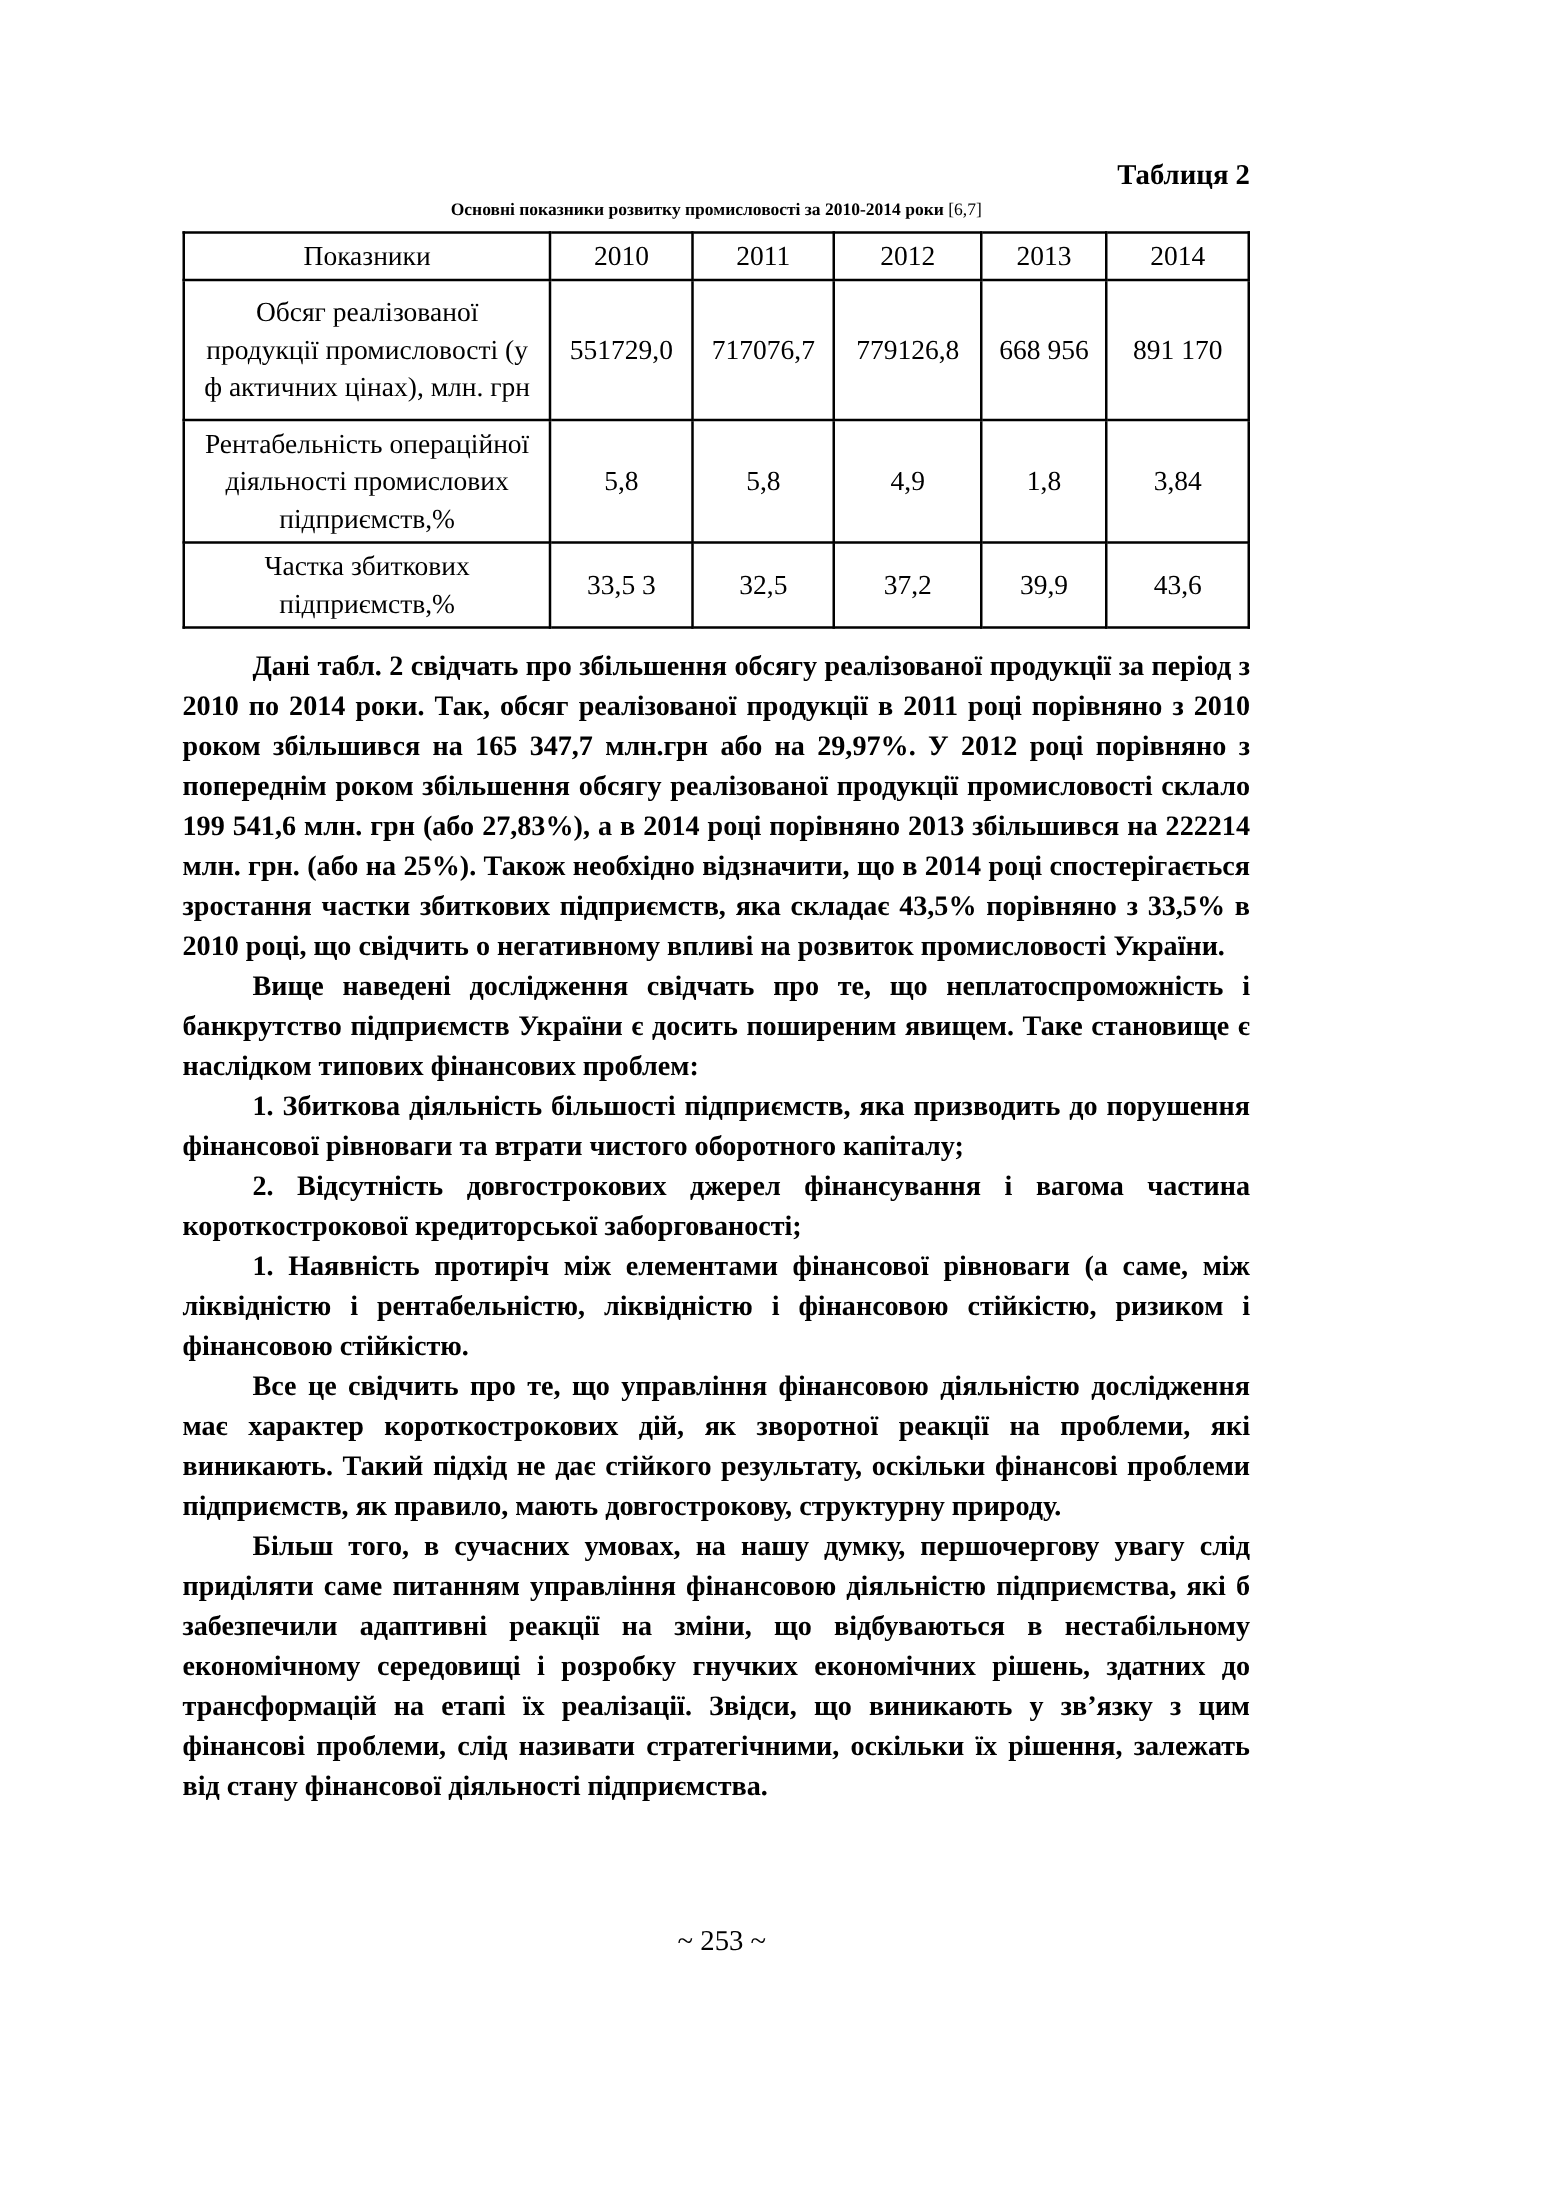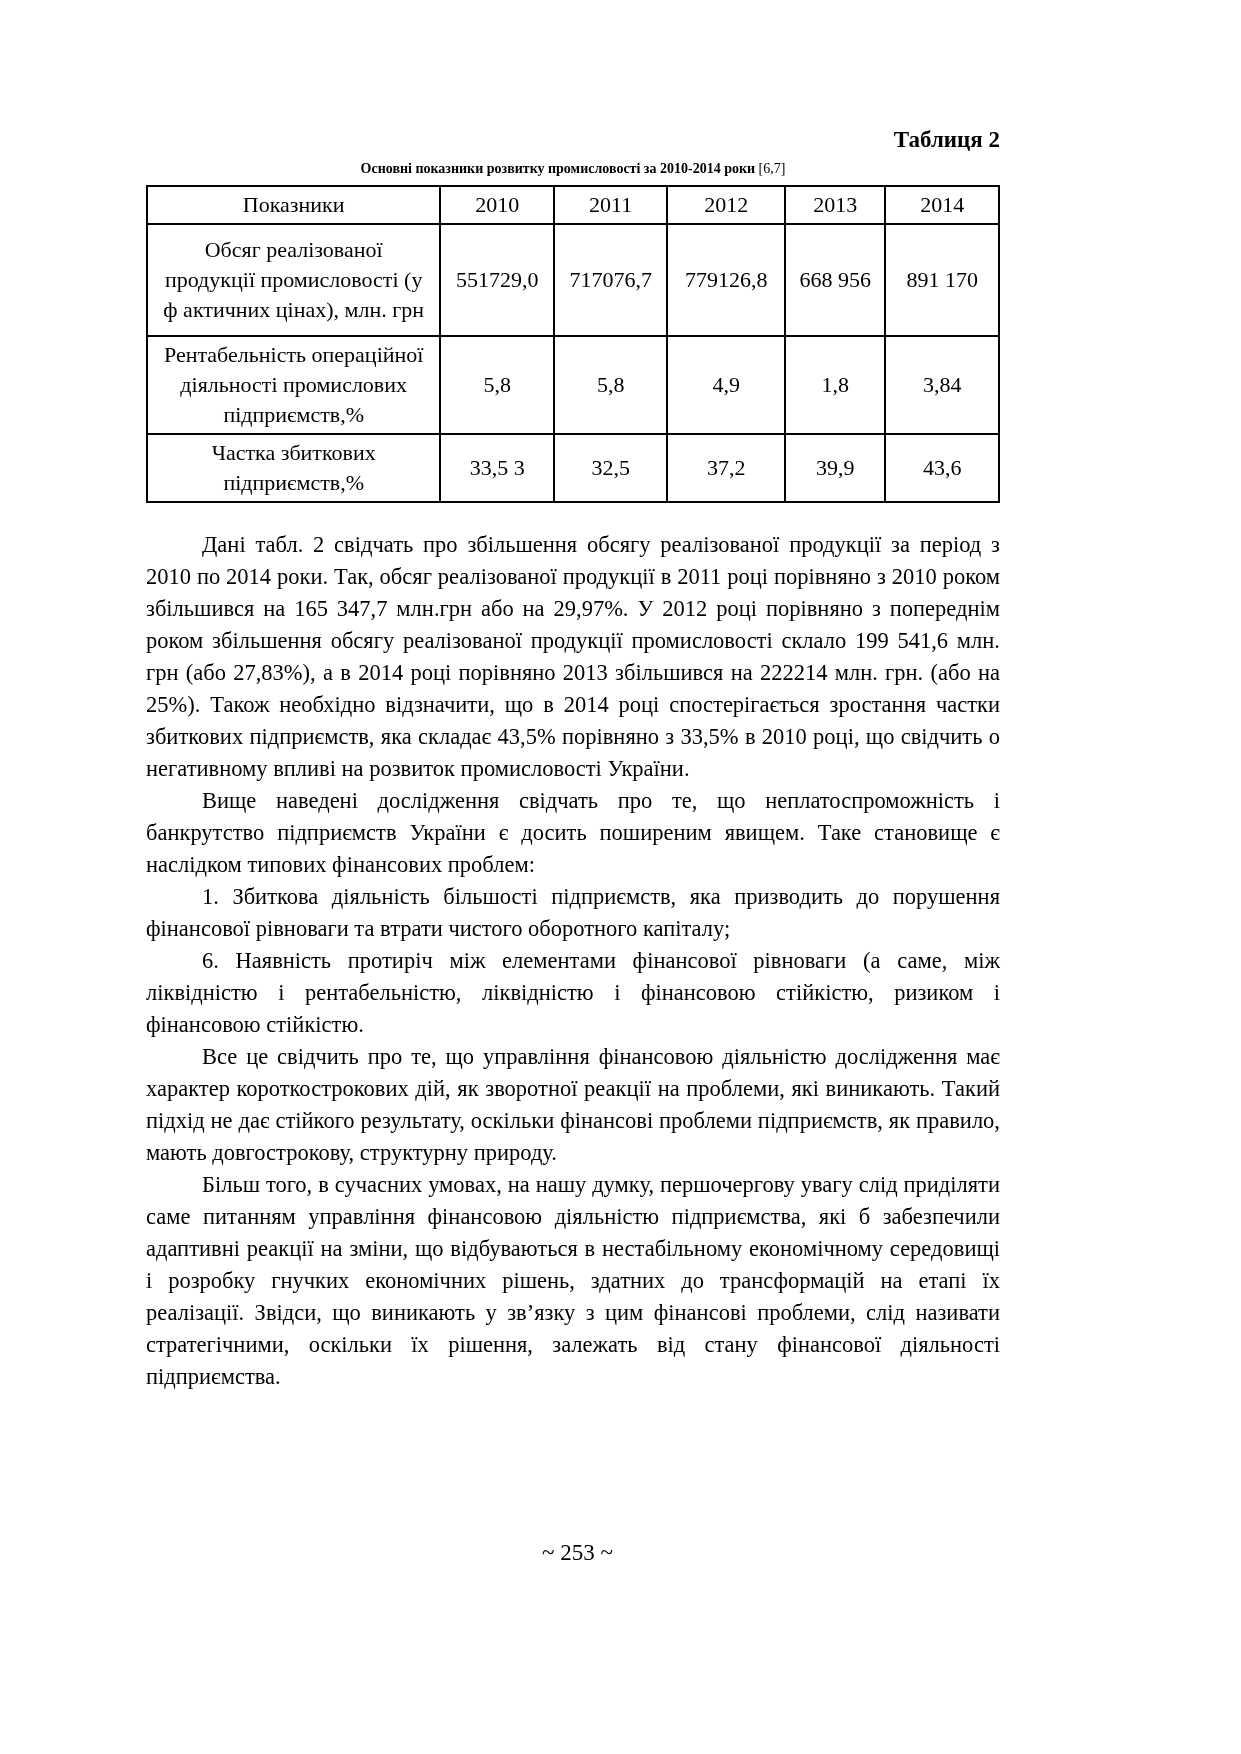--- a/index.html
+++ b/index.html
@@ -51,21 +51,22 @@
     font-weight: normal;
     line-height: 30px;
   }
   table.indicators th { height: 28px; }
   td.rowlabel { line-height: 29px; }
   tr.r1 td { height: 104px; }
   tr.r2 td { height: 82px; border-radius: 18px; }
   tr.r3 td { height: 56px; }
 
   .bodytext {
-    margin-top: 26px;
+    margin-top: 14px;
+    font-weight: bold;
   }
   .bodytext p {
     margin: 0;
     font-size: 22.5px;
     line-height: 32px;
     text-align: justify;
     text-indent: 56px;
   }
   .footer {
     position: absolute;
@@ -132,20 +133,21 @@
         <td>39,9</td>
         <td>43,6</td>
       </tr>
     </tbody>
   </table>
 
   <div class="bodytext">
     <p>Дані табл. 2 свідчать про збільшення обсягу реалізованої продукції за період з 2010 по 2014 роки. Так, обсяг реалізованої продукції в 2011 році порівняно з 2010 роком збільшився на 165 347,7 млн.грн або на 29,97%. У 2012 році порівняно з попереднім роком збільшення обсягу реалізованої продукції промисловості склало 199 541,6 млн. грн (або 27,83%), а в 2014 році порівняно 2013 збільшився на 222214 млн. грн. (або на 25%). Також необхідно відзначити, що в 2014 році спостерігається зростання частки збиткових підприємств, яка складає 43,5% порівняно з 33,5% в 2010 році, що свідчить о негативному впливі на розвиток промисловості України.</p>
     <p>Вище наведені дослідження свідчать про те, що неплатоспроможність і банкрутство підприємств України є досить поширеним явищем. Таке становище є наслідком типових фінансових проблем:</p>
     <p>1. Збиткова діяльність більшості підприємств, яка призводить до порушення фінансової рівноваги та втрати чистого оборотного капіталу;</p>
-    <p>6. Наявність протиріч між елементами фінансової рівноваги (а саме, між ліквідністю і рентабельністю, ліквідністю і фінансовою стійкістю, ризиком і фінансовою стійкістю.</p>
+    <p>2. Відсутність довгострокових джерел фінансування і вагома частина короткострокової кредиторської заборгованості;</p>
+    <p>1. Наявність протиріч між елементами фінансової рівноваги (а саме, між ліквідністю і рентабельністю, ліквідністю і фінансовою стійкістю, ризиком і фінансовою стійкістю.</p>
     <p>Все це свідчить про те, що управління фінансовою діяльністю дослідження має характер короткострокових дій, як зворотної реакції на проблеми, які виникають. Такий підхід не дає стійкого результату, оскільки фінансові проблеми підприємств, як правило, мають довгострокову, структурну природу.</p>
     <p>Більш того, в сучасних умовах, на нашу думку, першочергову увагу слід приділяти саме питанням управління фінансовою діяльністю підприємства, які б забезпечили адаптивні реакції на зміни, що відбуваються в нестабільному економічному середовищі і розробку гнучких економічних рішень, здатних до трансформацій на етапі їх реалізації. Звідси, що виникають у зв’язку з цим фінансові проблеми, слід називати стратегічними, оскільки їх рішення, залежать від стану фінансової діяльності підприємства.</p>
   </div>
 
 </div>
 
 <div class="footer">~ 253 ~</div>
 
 </body></html>

